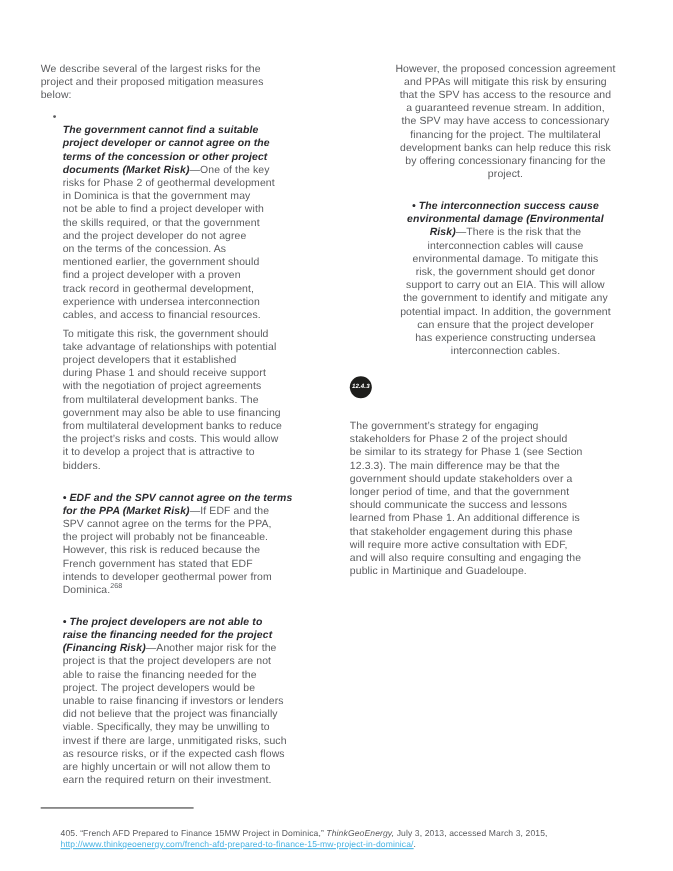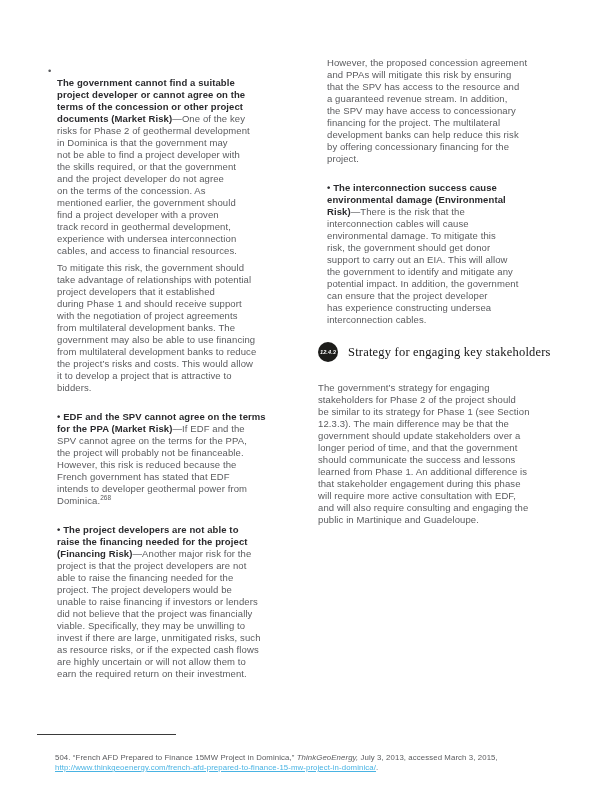--- a/index.html
+++ b/index.html
@@ -18,22 +18,22 @@
     top: 57px;
     font-size: 9.5px;
     line-height: 12px;
     color: #5a5b5e;
     letter-spacing: 0.1px;
   }
   .col-left  { left: 37px;  width: 264px; }
   .col-right { left: 318px; width: 274px; }
   .para { white-space: pre-line; margin: 0 0 5px 0; }
   .indent-l { padding-left: 20px; }
-  .indent-r { padding-left: 9px; }
-  .bold { font-weight: bold; color: #2b2b2e; }
+  .indent-r { padding-left: 9px; text-align: center; }
+  .bold { font-weight: bold; color: #2b2b2e; font-style: italic; }
   .hang { position: relative; }
   .hang .bullet-glyph {
     position: absolute;
     left: 11px;
     top: 0;
     color: #5a5b5e;
   }
   .first-bullet { margin-top: 8px; }
   sup.fn-ref { font-size: 6.5px; vertical-align: super; line-height: 0; }
   .section-heading {
@@ -100,20 +100,23 @@
     font-size: 8.5px;
     color: #222222;
   }
 </style>
 </head>
 <body>
 
 <div class="page">
 
   <div class="col col-left">
+    <p class="para">We describe several of the largest risks for the
+project and their proposed mitigation measures
+below:</p>
 
     <p class="para indent-l hang first-bullet">
       <span class="bullet-glyph">•</span><span class="bold">The government cannot find a suitable
 project developer or cannot agree on the
 terms of the concession or other project
 documents (Market Risk)</span><span>—One of the key
 risks for Phase 2 of geothermal development
 in Dominica is that the government may
 not be able to find a project developer with
 the skills required, or that the government
@@ -187,38 +190,37 @@
 support to carry out an EIA. This will allow
 the government to identify and mitigate any
 potential impact. In addition, the government
 can ensure that the project developer
 has experience constructing undersea
 interconnection cables.</span>
     </p>
 
     <div class="section-heading">
       <div class="section-badge">12.4.3</div>
-      <div class="section-title">Strategy for engaging key stakeholders</div>
     </div>
 
     <p class="para">The government’s strategy for engaging
 stakeholders for Phase 2 of the project should
 be similar to its strategy for Phase 1 (see Section
 12.3.3). The main difference may be that the
 government should update stakeholders over a
 longer period of time, and that the government
 should communicate the success and lessons
 learned from Phase 1. An additional difference is
 that stakeholder engagement during this phase
 will require more active consultation with EDF,
 and will also require consulting and engaging the
 public in Martinique and Guadeloupe.</p>
   </div>
 
   <div class="footnote-rule"></div>
 
   <p class="footnote">
-    <span>504. </span><span>“French AFD Prepared to Finance 15MW Project in Dominica,” </span><i>ThinkGeoEnergy,</i><span> July 3, 2013, accessed March 3, 2015,
+    <span>405. </span><span>“French AFD Prepared to Finance 15MW Project in Dominica,” </span><i>ThinkGeoEnergy,</i><span> July 3, 2013, accessed March 3, 2015,
 </span><a>http://www.thinkgeoenergy.com/french-afd-prepared-to-finance-15-mw-project-in-dominica/</a><span>.</span>
   </p>
 
 
 </div>
 
 </body></html>

